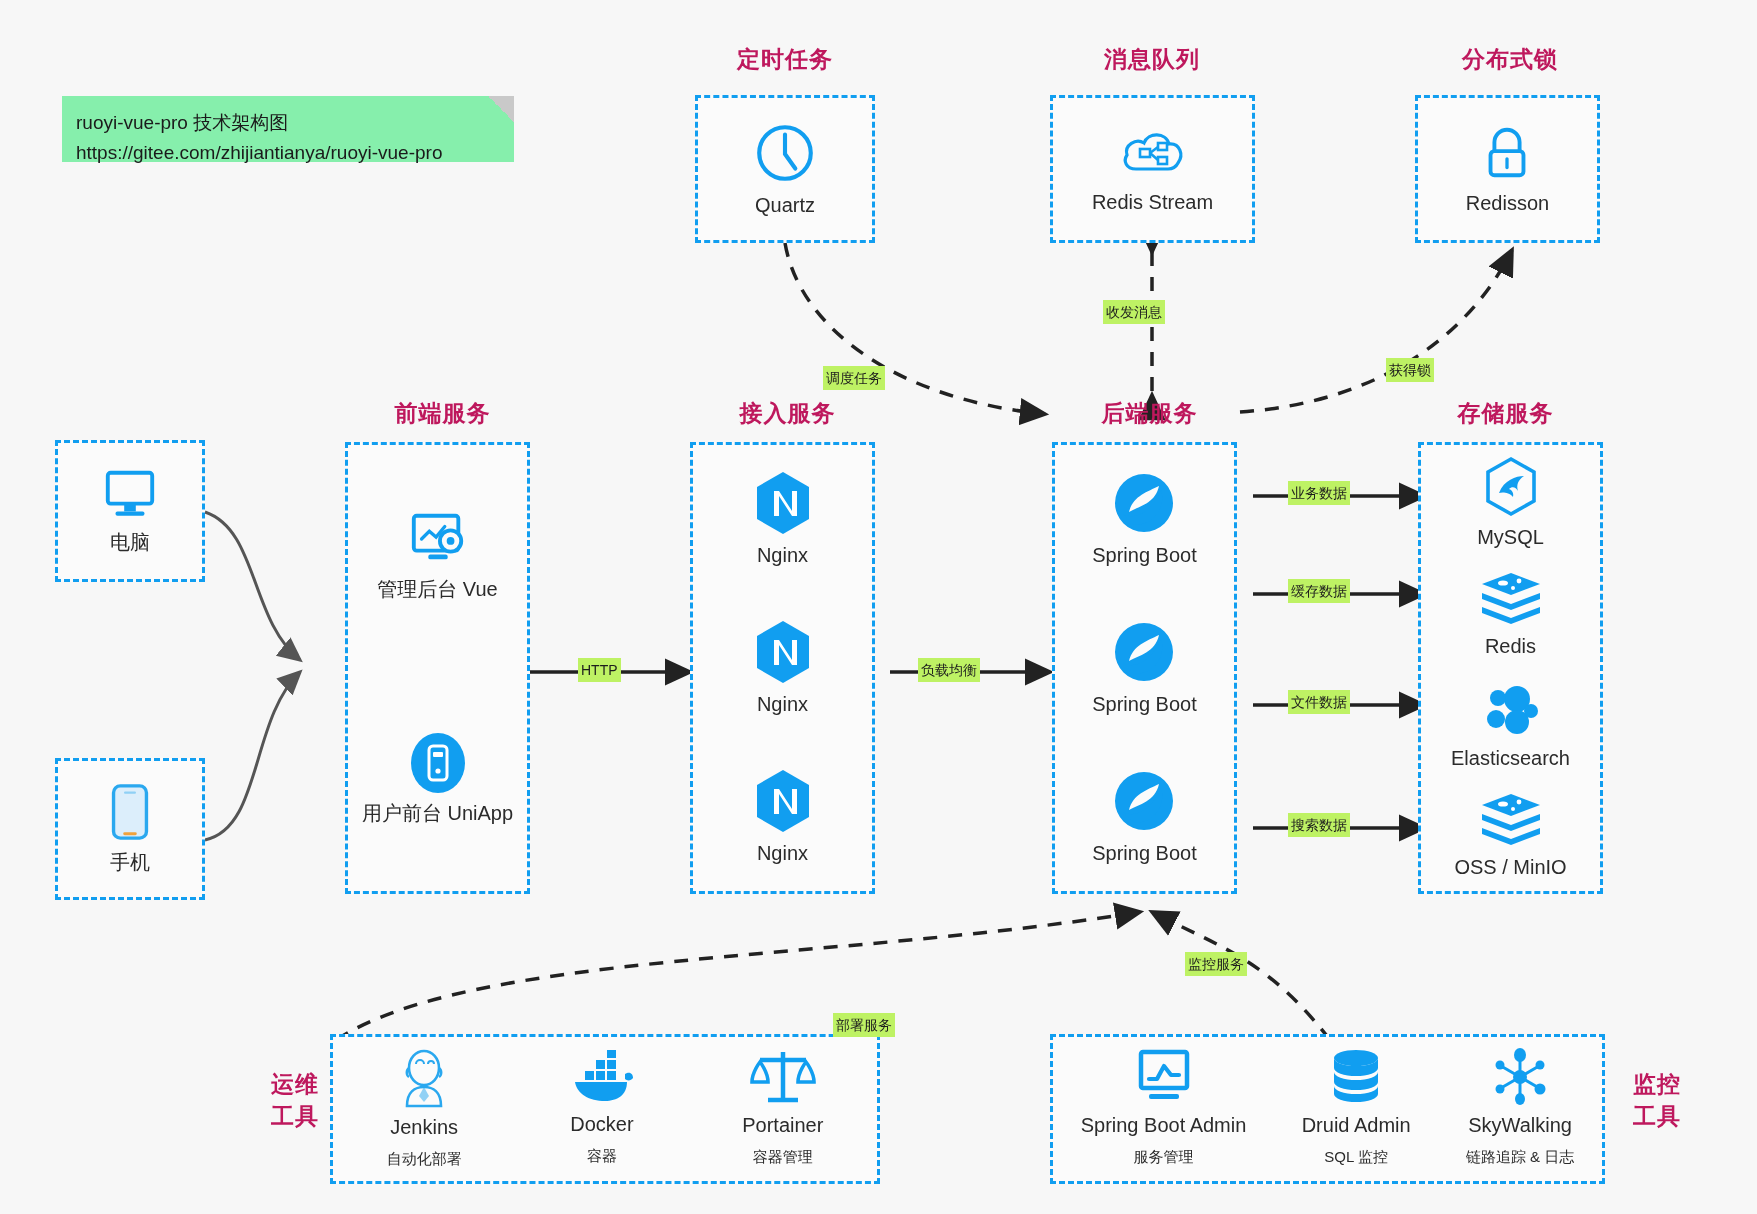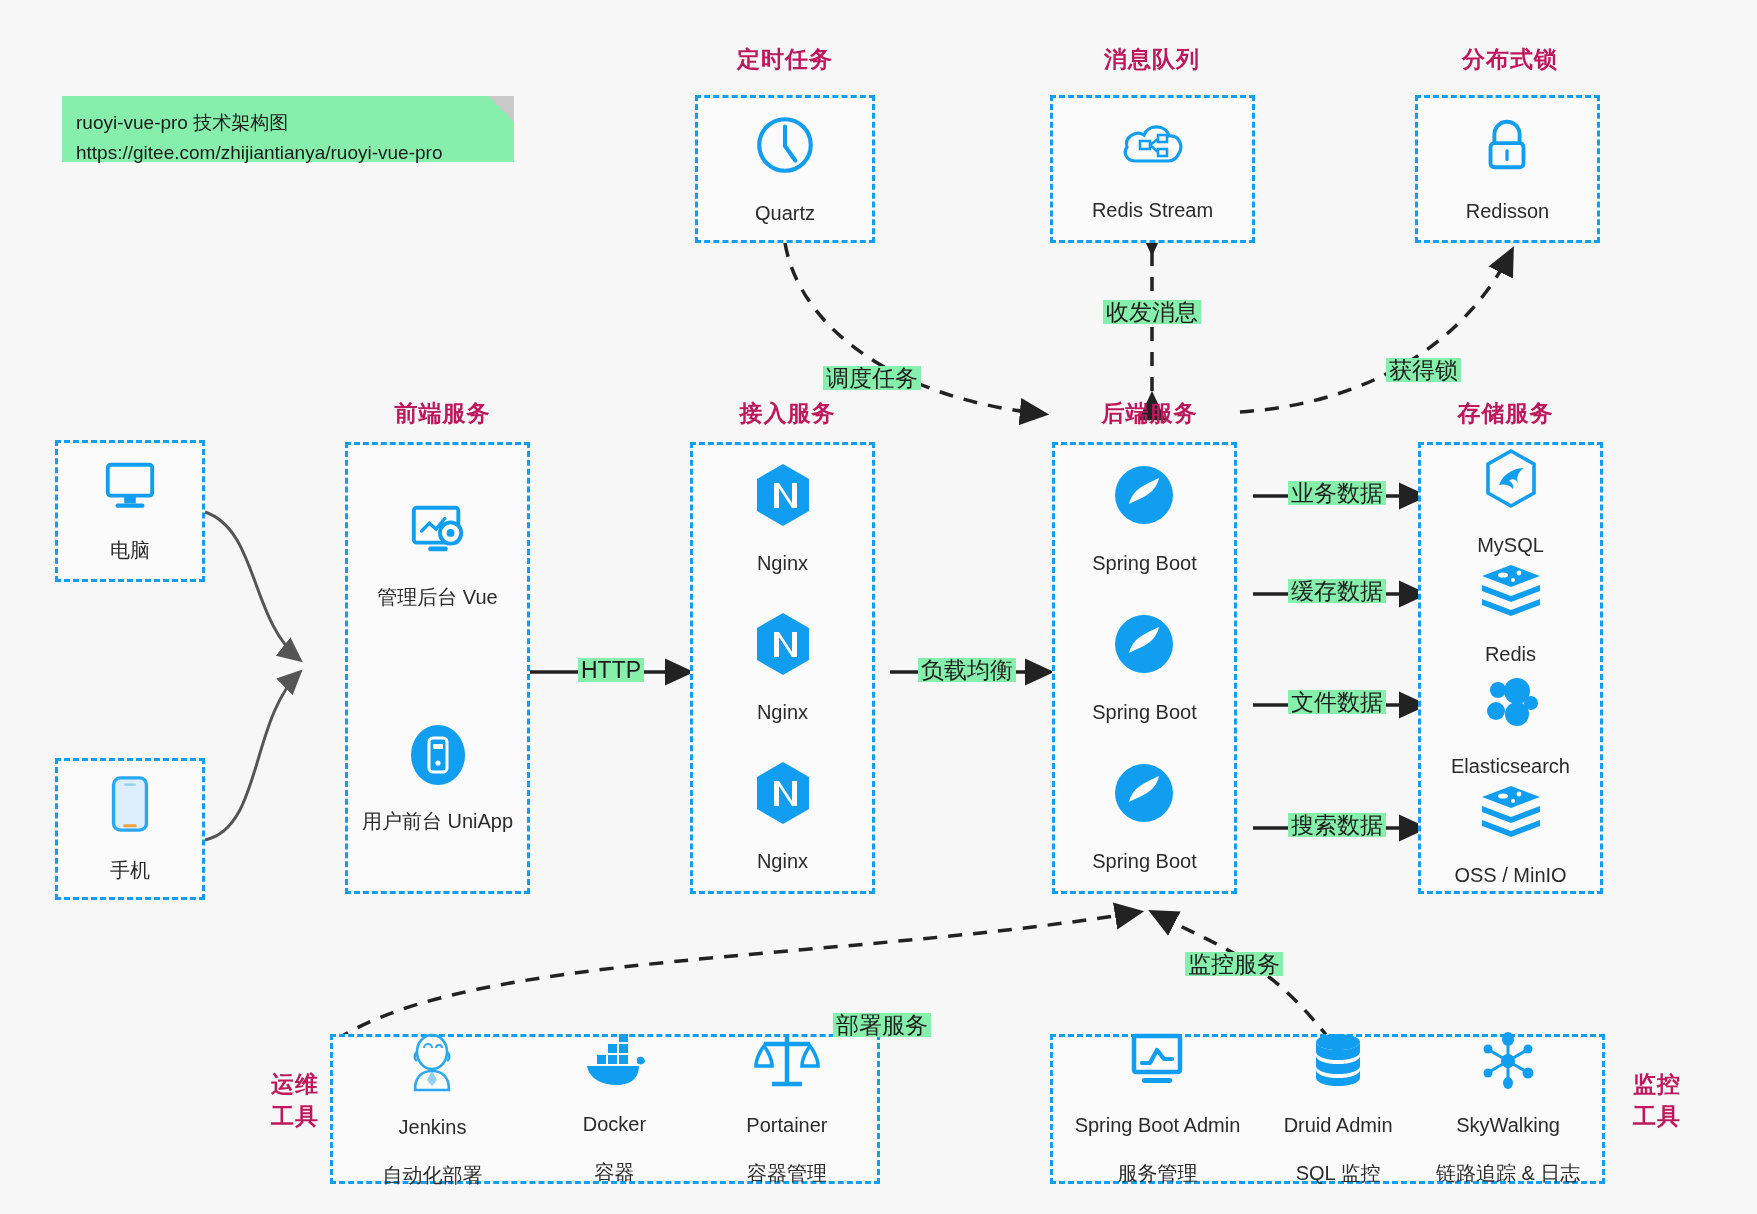--- a/index.html
+++ b/index.html
@@ -35,28 +35,28 @@
     position:absolute;box-sizing:border-box;
     border:3px dashed #119ef0;background:#fbfbfb;
   }
   .row{display:flex;align-items:center;justify-content:space-around;height:100%;}
   .col{display:flex;flex-direction:column;align-items:center;justify-content:space-around;height:100%;}
 
   
   .node{display:flex;flex-direction:column;align-items:center;justify-content:center;}
   .node .lbl{
     font-size:20px;color:#2b2b2b;text-align:right;line-height:26px;
-    white-space:nowrap;margin-top:22px;
-  }
-  .node .lbl.sm{font-size:20px;}
+    white-space:nowrap;margin-top:6px;
+  }
+  .node .lbl.sm{font-size:15px;}
   .ic{display:block;}
 
   
   .elbl{
-    position:absolute;background:#86efac;font-size:23px;color:#1d1d1d;
+    position:absolute;background:#bef264;font-size:14px;color:#1d1d1d;
     white-space:nowrap;padding:0 3px;line-height:24px;
   }
 </style>
 </head>
 <body>
 
 <div id="stage">
 
   <svg id="wires" viewBox="0 0 1757 1214">
     <defs>

